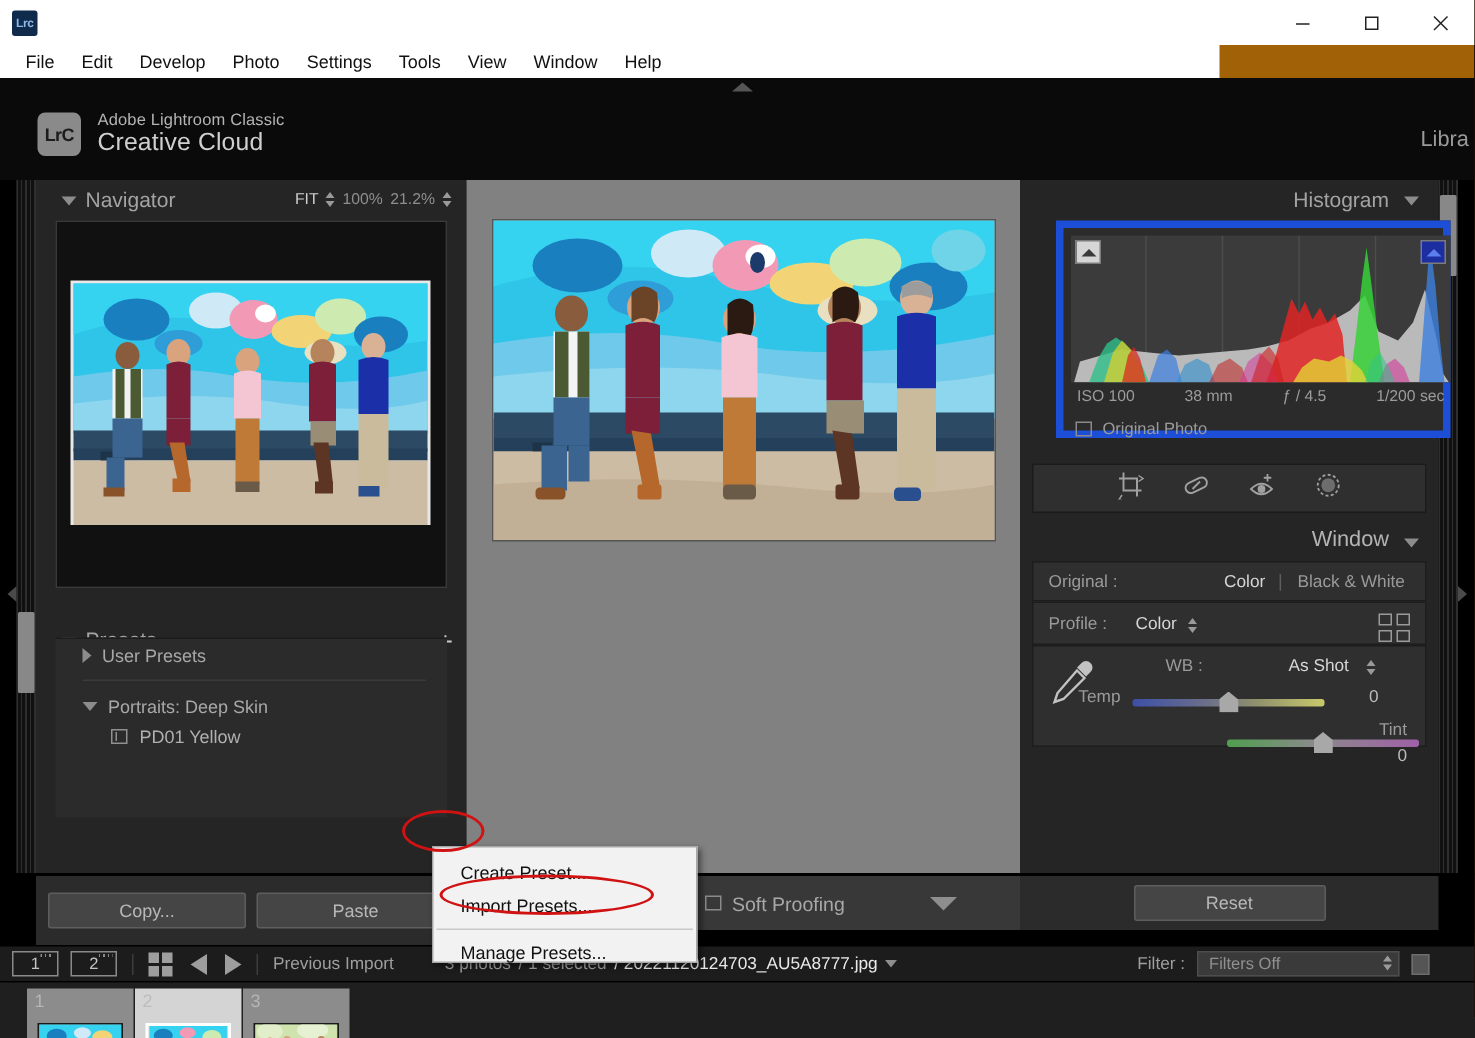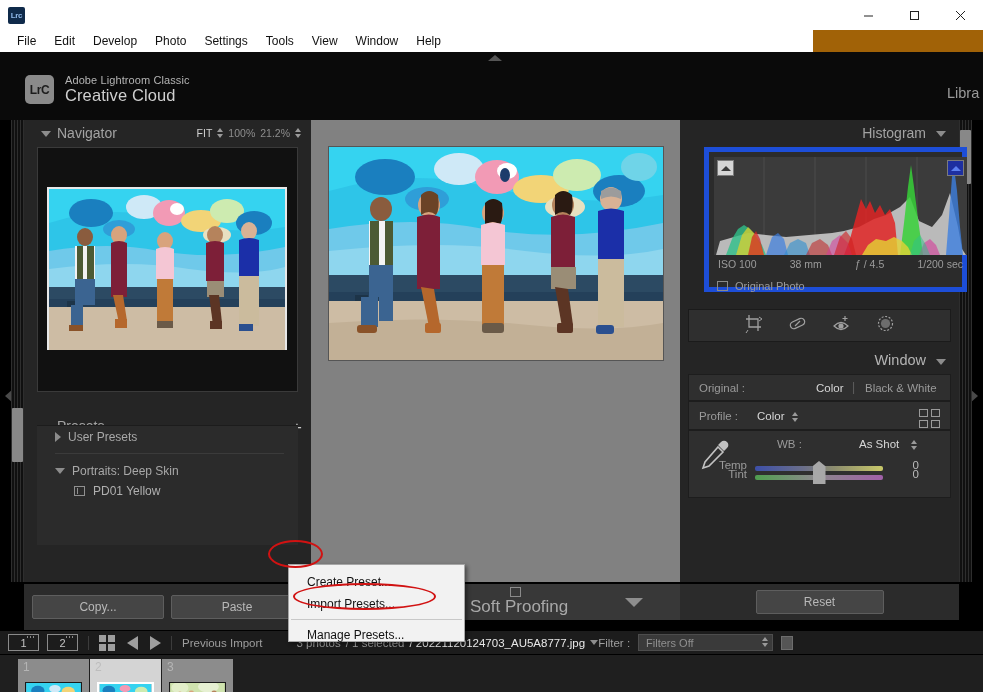--- a/index.html
+++ b/index.html
@@ -297,21 +297,21 @@
     width: 30px; height: 21px; border: 1px solid #787878; background: #6e6e6e;
     display: flex; align-items: center; justify-content: center;
   }
   .view-btn .inner { width: 17px; height: 11px; border: 2px solid #2c2c2c; }
   .ba-grp { display: flex; align-items: center; gap: 1px; }
   .ba-cell {
     width: 17px; height: 19px; border: 1px solid #6f6f6f; background: #4a4a4a;
     color: #b4b4b4; font-size: 10px; display: flex; align-items: center; justify-content: center;
   }
   .cap-tri { width:0;height:0;border-left:4px solid transparent;border-right:4px solid transparent;border-top:5px solid #8e8e8e; margin-left:2px; }
-  .softproof { display: flex; align-items: center; font-size: 17px; color: #a8a8a8; margin-left: 6px; flex-direction: column; }
+  .softproof { display: flex; align-items: center; font-size: 13px; color: #a8a8a8; margin-left: 6px; }
   .big-tri { width:0;height:0;border-left:9px solid transparent;border-right:9px solid transparent;border-top:9px solid #8e8e8e; margin-left: 50px;}
   .tb-right {
     position: absolute; left: 680px; top: 2px; width: 279px; height: 36px;
     background: #2b2b2b; display: flex; align-items: center; justify-content: center; gap: 7px;
   }
   .lr-btn.r { width: 128px; }
 
   
   .strip-bar {
     position: absolute; left: 0; top: 578px; width: 983px; height: 25px;
@@ -722,21 +722,21 @@
             </span>
 
           <div class="slider-row" style="top:28px;">
             <span class="sl-label">Temp</span>
             <span class="sl-track sl-temp">
               <span class="sl-knob" style="left:calc(50% - 6.5px);"></span>
             </span>
             <span class="sl-val">0</span>
           </div>
 
-          <div class="slider-row" style="top:37px;">
+          <div class="slider-row" style="top:50px;flex-direction:column;">
             <span class="sl-label">Tint</span>
             <span class="sl-track sl-tint">
               <span class="sl-knob" style="left:calc(50% - 6.5px);"></span>
             </span>
             <span class="sl-val">0</span>
           </div>
         </div>
       </div>
 
       <div class="ctx-menu">
@@ -791,21 +791,21 @@
           <span></span>
         </span>
       <span class="arrow-l" style="margin-left:12px;"></span>
       <span class="arrow-r" style="margin-left:12px;"></span>
       <span class="vsep"></span>
       <span class="strip-txt">Previous Import</span>
       <span class="strip-txt" style="margin-left:34px;">3 photos</span>
       <span class="strip-txt" style="margin-left:5px;">/ 1 selected</span>
       <span class="strip-file" style="margin-left:5px;">/ 20221120124703_AU5A8777.jpg</span>
       <span class="cap-tri" style="margin-left:5px;"></span>
-      <span class="strip-txt" style="">Filter :</span>
+      <span class="strip-txt" style="margin-left:160px;">Filter :</span>
       <span class="filter-sel" style="margin-left:8px;">
         <span>Filters Off</span>
         <span class="stepper">
             <i class="up"></i>
             <i class="dn"></i>
           </span>
       </span>
       <span class="swatch-btn"></span>
     </div>
 

